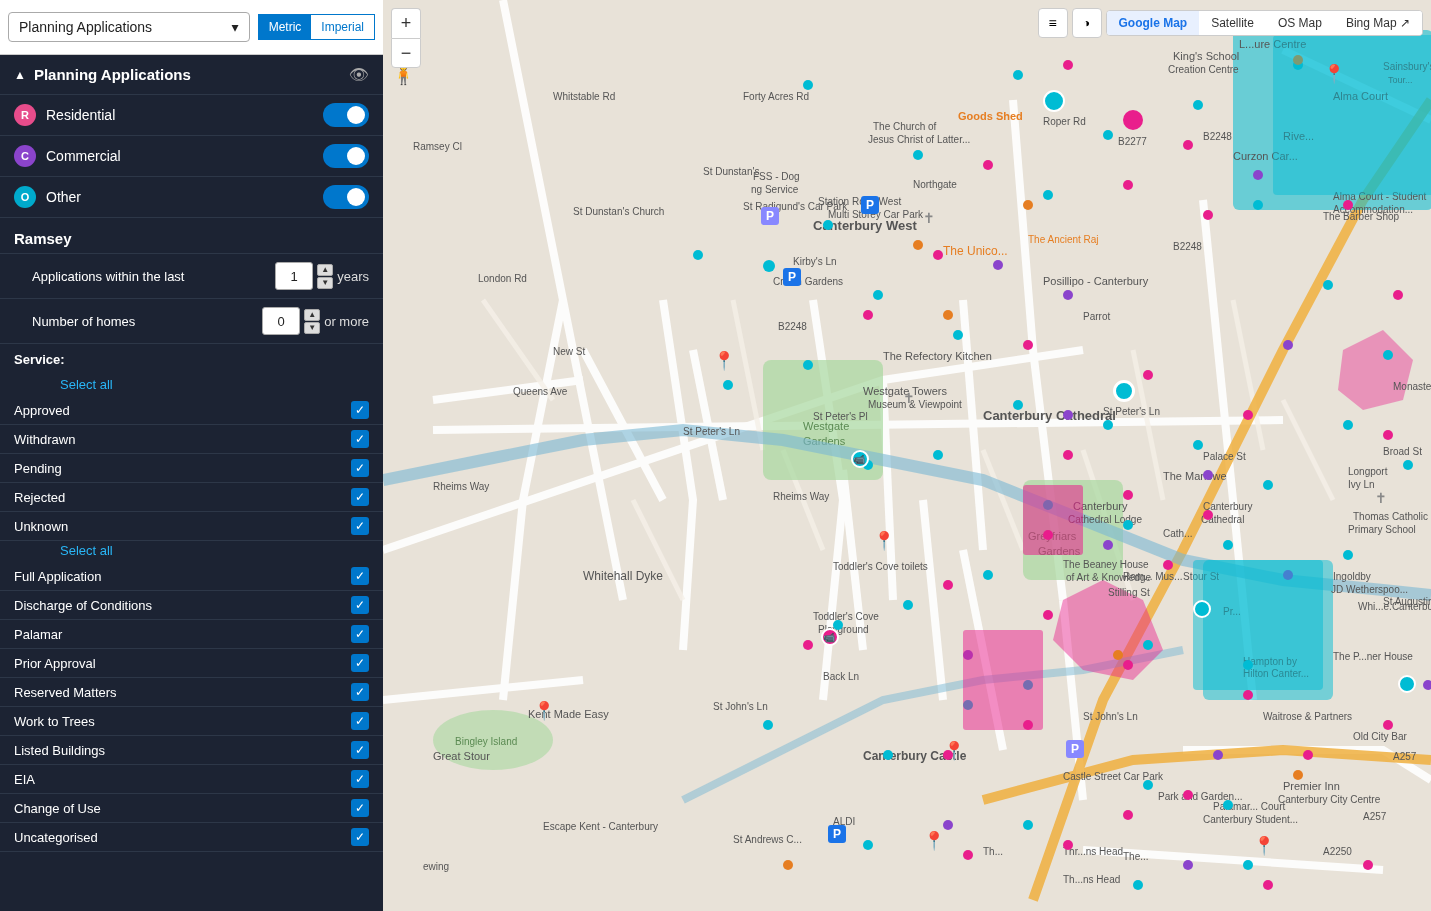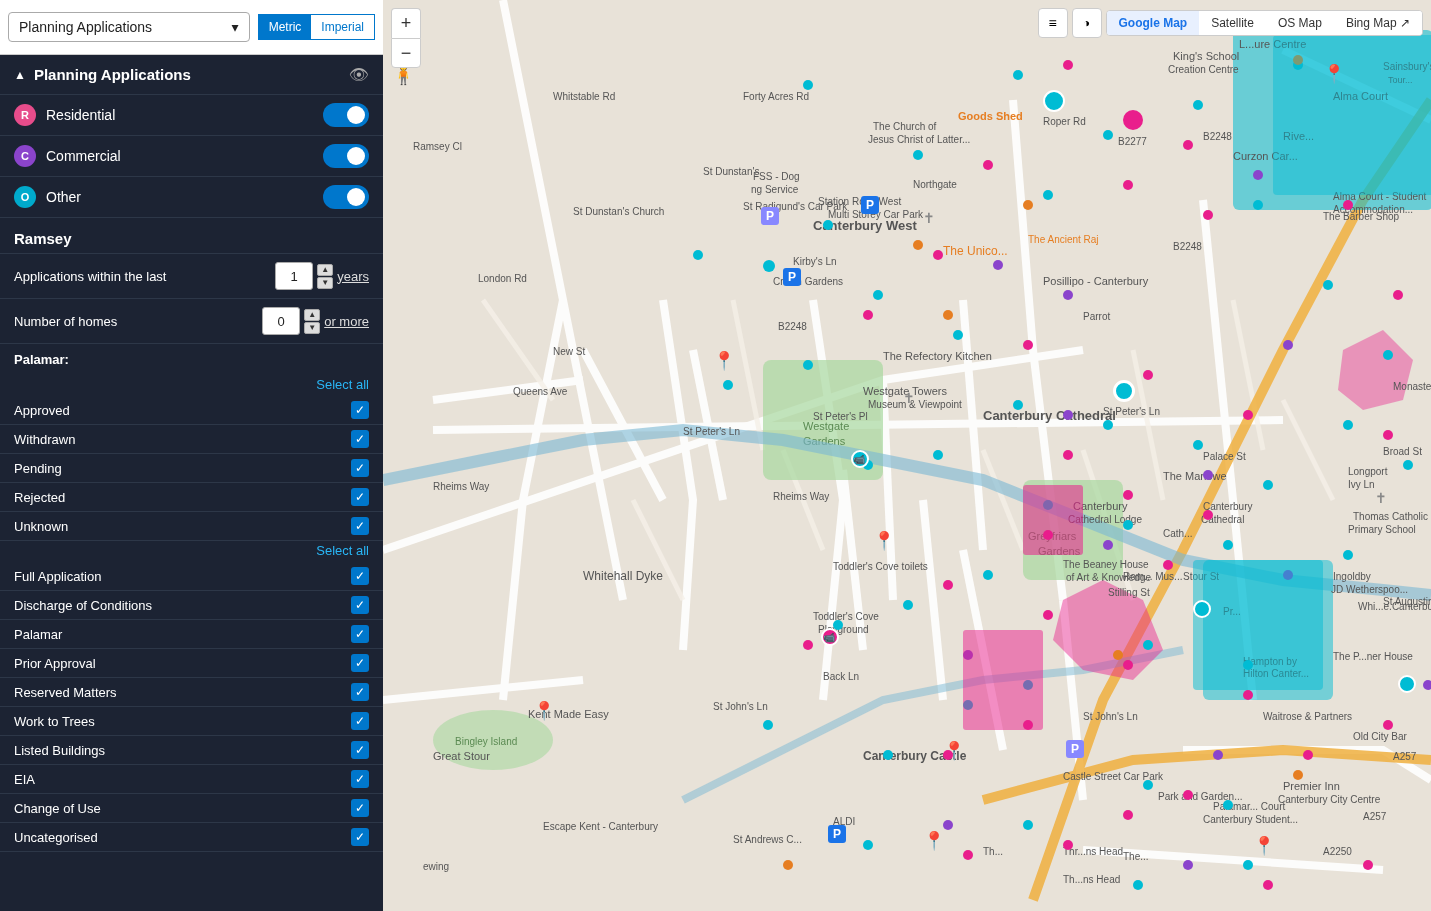--- a/index.html
+++ b/index.html
@@ -161,21 +161,21 @@
       border-bottom: 1px solid #2d3748;
     }
 
     .filter-row {
       display: flex;
       align-items: center;
       padding: 8px 14px;
       border-bottom: 1px solid #2d3748;
       gap: 8px;
     }
-    .filter-label { font-size: 13px; color: #fff; flex: 1; }
+    .filter-label { font-size: 13px; color: #fff; flex: 1; margin-left: 18px; }
 
     .number-input-group {
       display: flex;
       align-items: center;
       gap: 4px;
     }
     .number-box {
       width: 38px;
       height: 28px;
       background: #fff;
@@ -199,36 +199,36 @@
       background: #ddd;
       border: 1px solid #aaa;
       border-radius: 2px;
       display: flex;
       align-items: center;
       justify-content: center;
       font-size: 8px;
       cursor: pointer;
       color: #333;
     }
-    .unit-text { font-size: 13px; color: #ddd; text-decoration: underline; }
+    .unit-text { font-size: 13px; color: #ddd; }
 
     
     .status-section {
       padding: 8px 14px 4px;
     }
     .status-title {
       font-size: 13px;
       font-weight: bold;
       color: #fff;
       margin-bottom: 4px;
     }
     .select-all-row {
       display: flex;
-      justify-content: flex-end;
       padding: 2px 14px 4px;
+      margin-left: 46px;
     }
     .select-all-btn {
       font-size: 13px;
       color: #29b6f6;
       cursor: pointer;
       background: none;
       border: none;
     }
 
     .checkbox-row {
@@ -455,21 +455,21 @@
         <div class="number-box">0</div>
         <div class="spinner">
           <div class="spin-btn">▲</div>
           <div class="spin-btn">▼</div>
         </div>
         <span class="unit-text">or more</span>
       </div>
     </div>
 
     <div class="status-section">
-      <div class="status-title">Palamar:</div>
+      <div class="status-title">Service:</div>
     </div>
     <div class="select-all-row">
       <button class="select-all-btn">Select all</button>
     </div>
 
     <div class="checkbox-row">
       <span class="checkbox-label">Approved</span>
       <div class="checkbox-custom">✓</div>
     </div>
     <div class="checkbox-row">

